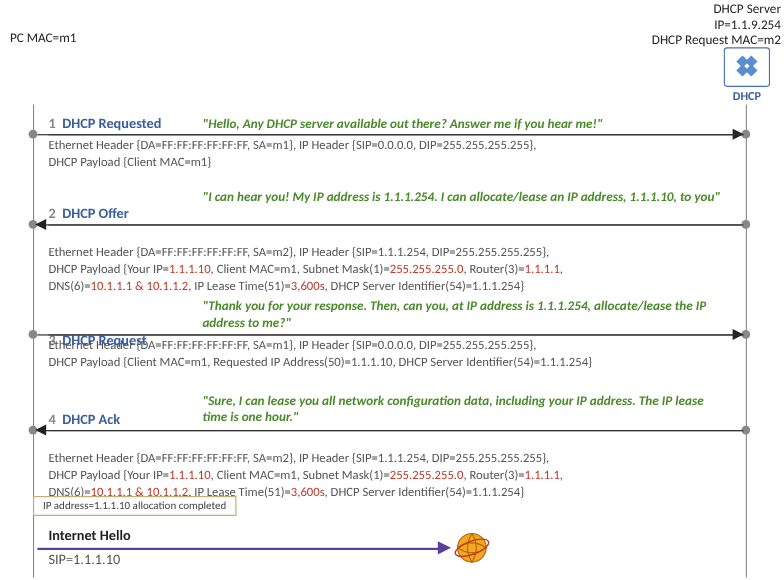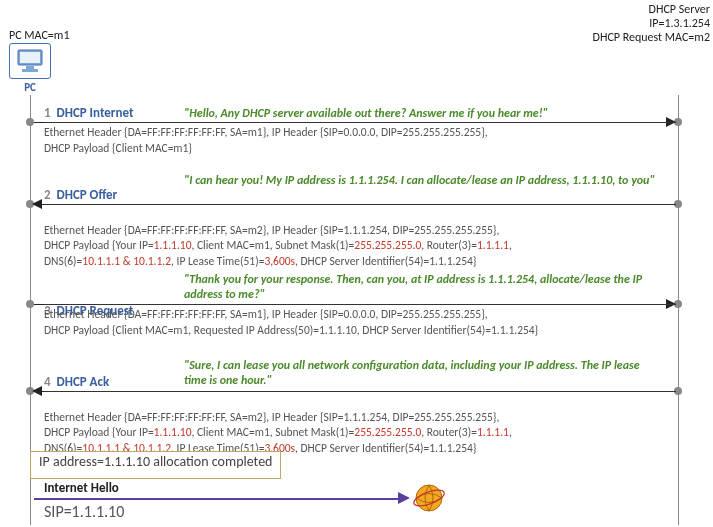--- a/index.html
+++ b/index.html
@@ -102,39 +102,39 @@
     font-size: 11.5px;
     color: #555;
     line-height: 1.35;
     border-top: 1px solid #333;
     padding-top: 2px;
   }
   .red { color: #c0392b; }
   .note-bar {
     position: absolute;
     left: 30px;
-    height: 28px;
+    height: 18px;
     border: 1px solid #bba96a;
     background: #fff;
-    font-size: 14px;
+    font-size: 10px;
     color: #444;
     padding: 1px 8px;
     display: inline-block;
   }
   .internet-label {
     position: absolute;
     left: 44px;
     font-weight: 700;
     font-size: 13px;
     color: #222;
   }
   .sip-label {
     position: absolute;
     left: 44px;
-    font-size: 16px;
+    font-size: 13px;
     color: #555;
     text-align: center;
   }
   .inet-arrow {
     position: absolute;
     left: 34px;
     height: 0;
     border-top: 2px solid #5b3fa0;
   }
   .inet-arrow-head {
@@ -150,45 +150,45 @@
   }
   svg { display: block; }
 </style>
 </head>
 <body>
 
 <div class="canvas">
 
   <div class="top-label pc-label">PC MAC=m1</div>
   <div class="top-label srv-label">
-    <span>DHCP Server IP=1.3.1.254</span><br>
+    <span>DHCP Server IP=1.1.9.254</span><br>
     <span>DHCP Request MAC=m2</span>
   </div>
 
-  <div class="icon-box pc-icon-box">
+
+  <div class="icon-box srv-icon-box">
     <div class="icon-frame">
       <svg width="30" height="26" viewBox="0 0 30 26">
-        <rect x="3" y="2" width="24" height="15" rx="1" fill="#7aa6d8" stroke="#4a6fb0"></rect>
-        <rect x="5" y="4" width="20" height="11" fill="#e8f0fa"></rect>
-        <rect x="11" y="18" width="8" height="3" fill="#7aa6d8"></rect>
-        <rect x="7" y="21" width="16" height="3" fill="#7aa6d8"></rect>
+        <rect x="7" y="4" width="8" height="8" transform="rotate(45 11 8)" fill="#5a8fcf"></rect>
+        <rect x="15" y="4" width="8" height="8" transform="rotate(45 19 8)" fill="#5a8fcf"></rect>
+        <rect x="7" y="12" width="8" height="8" transform="rotate(45 11 16)" fill="#5a8fcf"></rect>
+        <rect x="15" y="12" width="8" height="8" transform="rotate(45 19 16)" fill="#5a8fcf"></rect>
       </svg>
     </div>
-    <div class="icon-caption">PC</div>
-  </div>
-
+    <div class="icon-caption">DHCP</div>
+  </div>
 
   <div class="lifeline pc"></div>
   <div class="lifeline srv"></div>
 
   <div class="marker-pc" style="top:118px"></div>
   <div class="marker-srv" style="top:118px"></div>
   <div class="step-label" style="left:44px; top:105px">
     <span class="step-num">1</span>&nbsp;
-    <span class="step-name">DHCP Internet</span>
+    <span class="step-name">DHCP Requested</span>
   </div>
   <div class="quote" style="left:184px; top:106px">"Hello, Any DHCP server available out there? Answer me if you hear me!"</div>
   <div class="arrow-line" style="top:122px"></div>
   <div class="arrow-head-r" style="left:666px; top:117px"></div>
   <div class="detail" style="top:122px; white-space:pre-line">Ethernet Header {DA=FF:FF:FF:FF:FF:FF, SA=m1}, IP Header {SIP=0.0.0.0, DIP=255.255.255.255},
 DHCP Payload {Client MAC=m1}</div>
 
   <div class="marker-pc" style="top:200px"></div>
   <div class="marker-srv" style="top:200px"></div>
   <div class="step-label" style="left:44px; top:187px">

